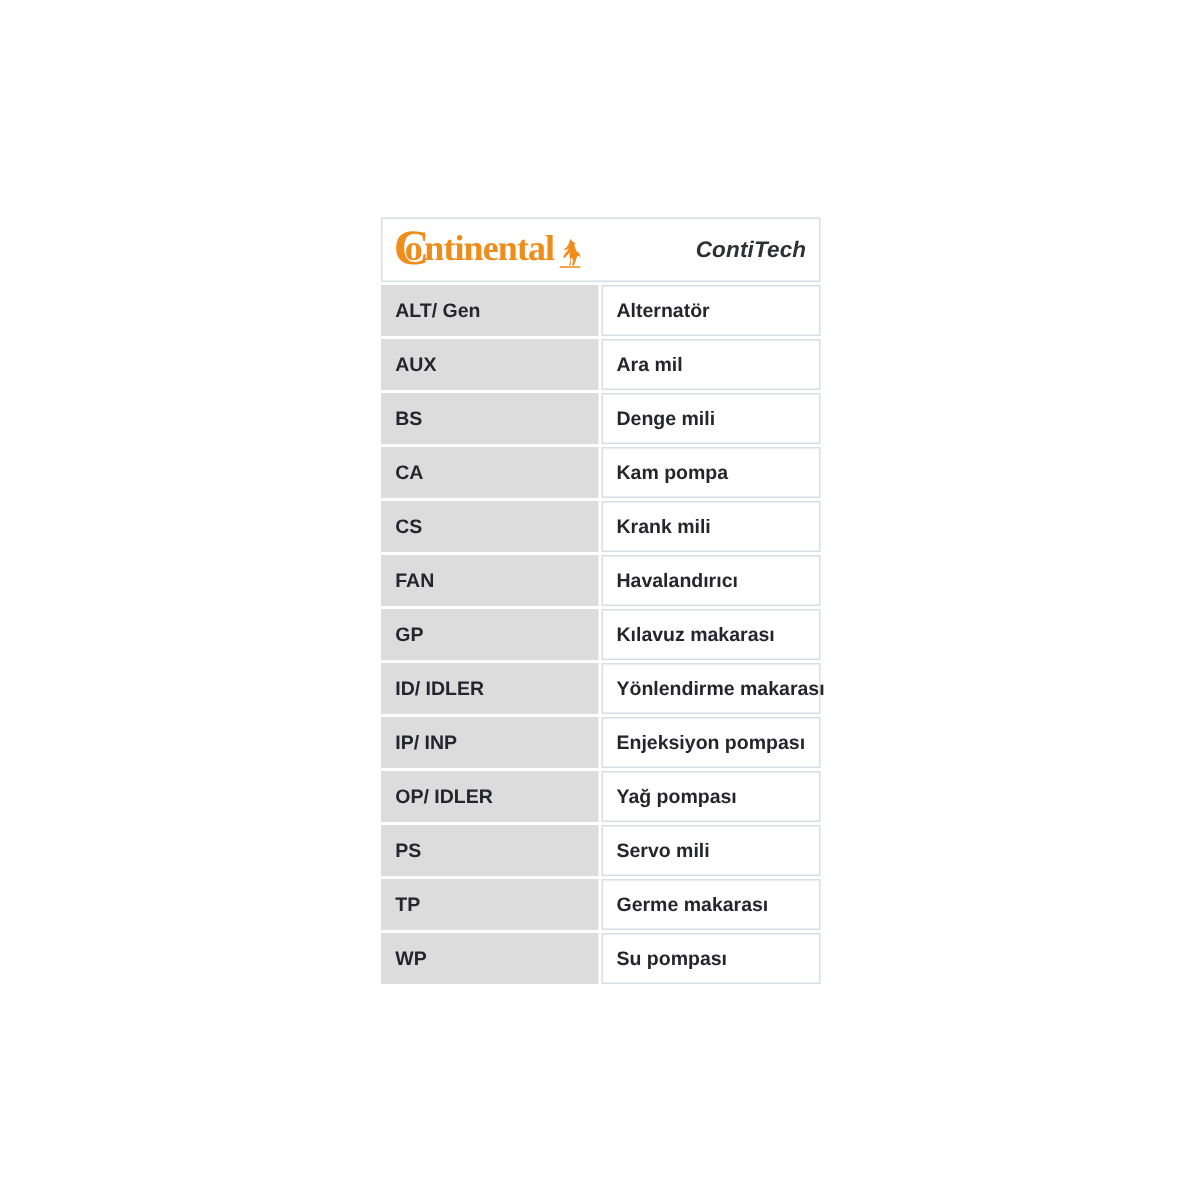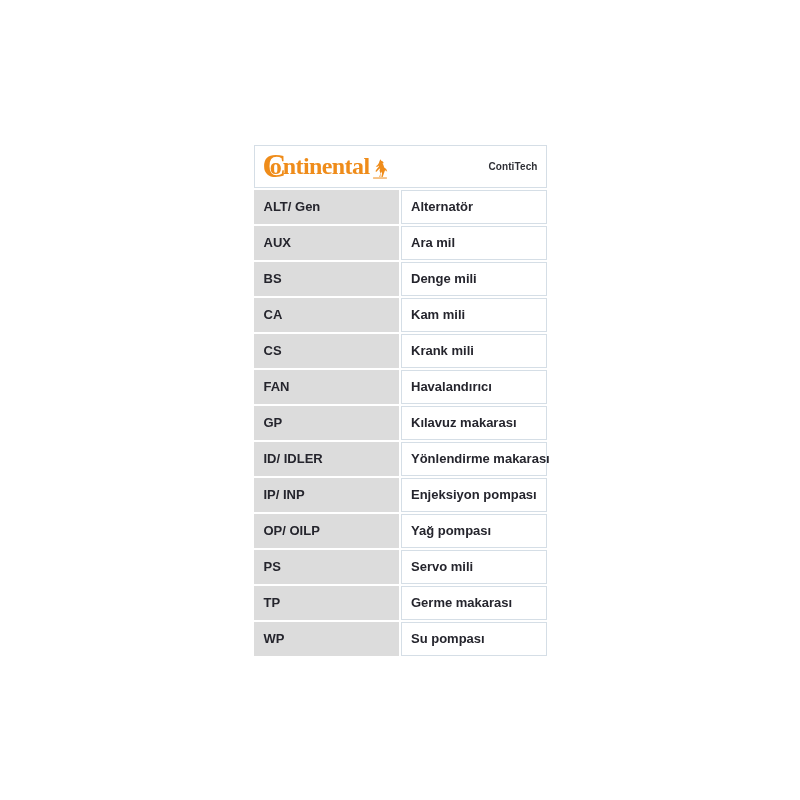--- a/index.html
+++ b/index.html
@@ -39,22 +39,23 @@
     font-weight:bold;
     white-space:nowrap;
     line-height:1;
   }
   .logo-C{font-size:33px;line-height:25px;}
   .logo-o{font-size:24px;line-height:25px;margin-left:-16.5px;}
   .logo-rest{font-size:24px;line-height:25px;margin-left:1px;letter-spacing:-0.6px;text-align:right;}
   .horse-wrap{margin-left:3px;display:flex;flex-direction:column;align-items:center;}
   .horse-wrap svg{display:block;}
   .subbrand{
-    font-size:10px;font-weight:bold;color:var(--subbrand);
+    font-size:15px;font-weight:bold;color:var(--subbrand);
     letter-spacing:0.1px;
+    font-style:italic;
   }
   .code-cell{
     background:var(--cellgray);
     width:76px;
     height:34px;
     padding:0 2px 0 10px;
     font-size:13px;font-weight:bold;color:var(--text);
     vertical-align:middle;
     white-space:nowrap;
   }
@@ -103,21 +104,21 @@
     <td class="desc-cell"><span>Ara mil</span></td>
   </tr>
 
   <tr>
     <td class="code-cell"><span>BS</span></td>
     <td class="desc-cell"><span>Denge mili</span></td>
   </tr>
 
   <tr>
     <td class="code-cell"><span>CA</span></td>
-    <td class="desc-cell"><span>Kam mili</span></td>
+    <td class="desc-cell"><span>Kam pompa</span></td>
   </tr>
 
   <tr>
     <td class="code-cell"><span>CS</span></td>
     <td class="desc-cell"><span>Krank mili</span></td>
   </tr>
 
   <tr>
     <td class="code-cell"><span>FAN</span></td>
     <td class="desc-cell"><span>Havalandırıcı</span></td>
@@ -132,21 +133,21 @@
     <td class="code-cell"><span>ID/ IDLER</span></td>
     <td class="desc-cell"><span>Yönlendirme makarası</span></td>
   </tr>
 
   <tr>
     <td class="code-cell"><span>IP/ INP</span></td>
     <td class="desc-cell"><span>Enjeksiyon pompası</span></td>
   </tr>
 
   <tr>
-    <td class="code-cell"><span>OP/ OILP</span></td>
+    <td class="code-cell"><span>OP/ IDLER</span></td>
     <td class="desc-cell"><span>Yağ pompası</span></td>
   </tr>
 
   <tr>
     <td class="code-cell"><span>PS</span></td>
     <td class="desc-cell"><span>Servo mili</span></td>
   </tr>
 
   <tr>
     <td class="code-cell"><span>TP</span></td>

